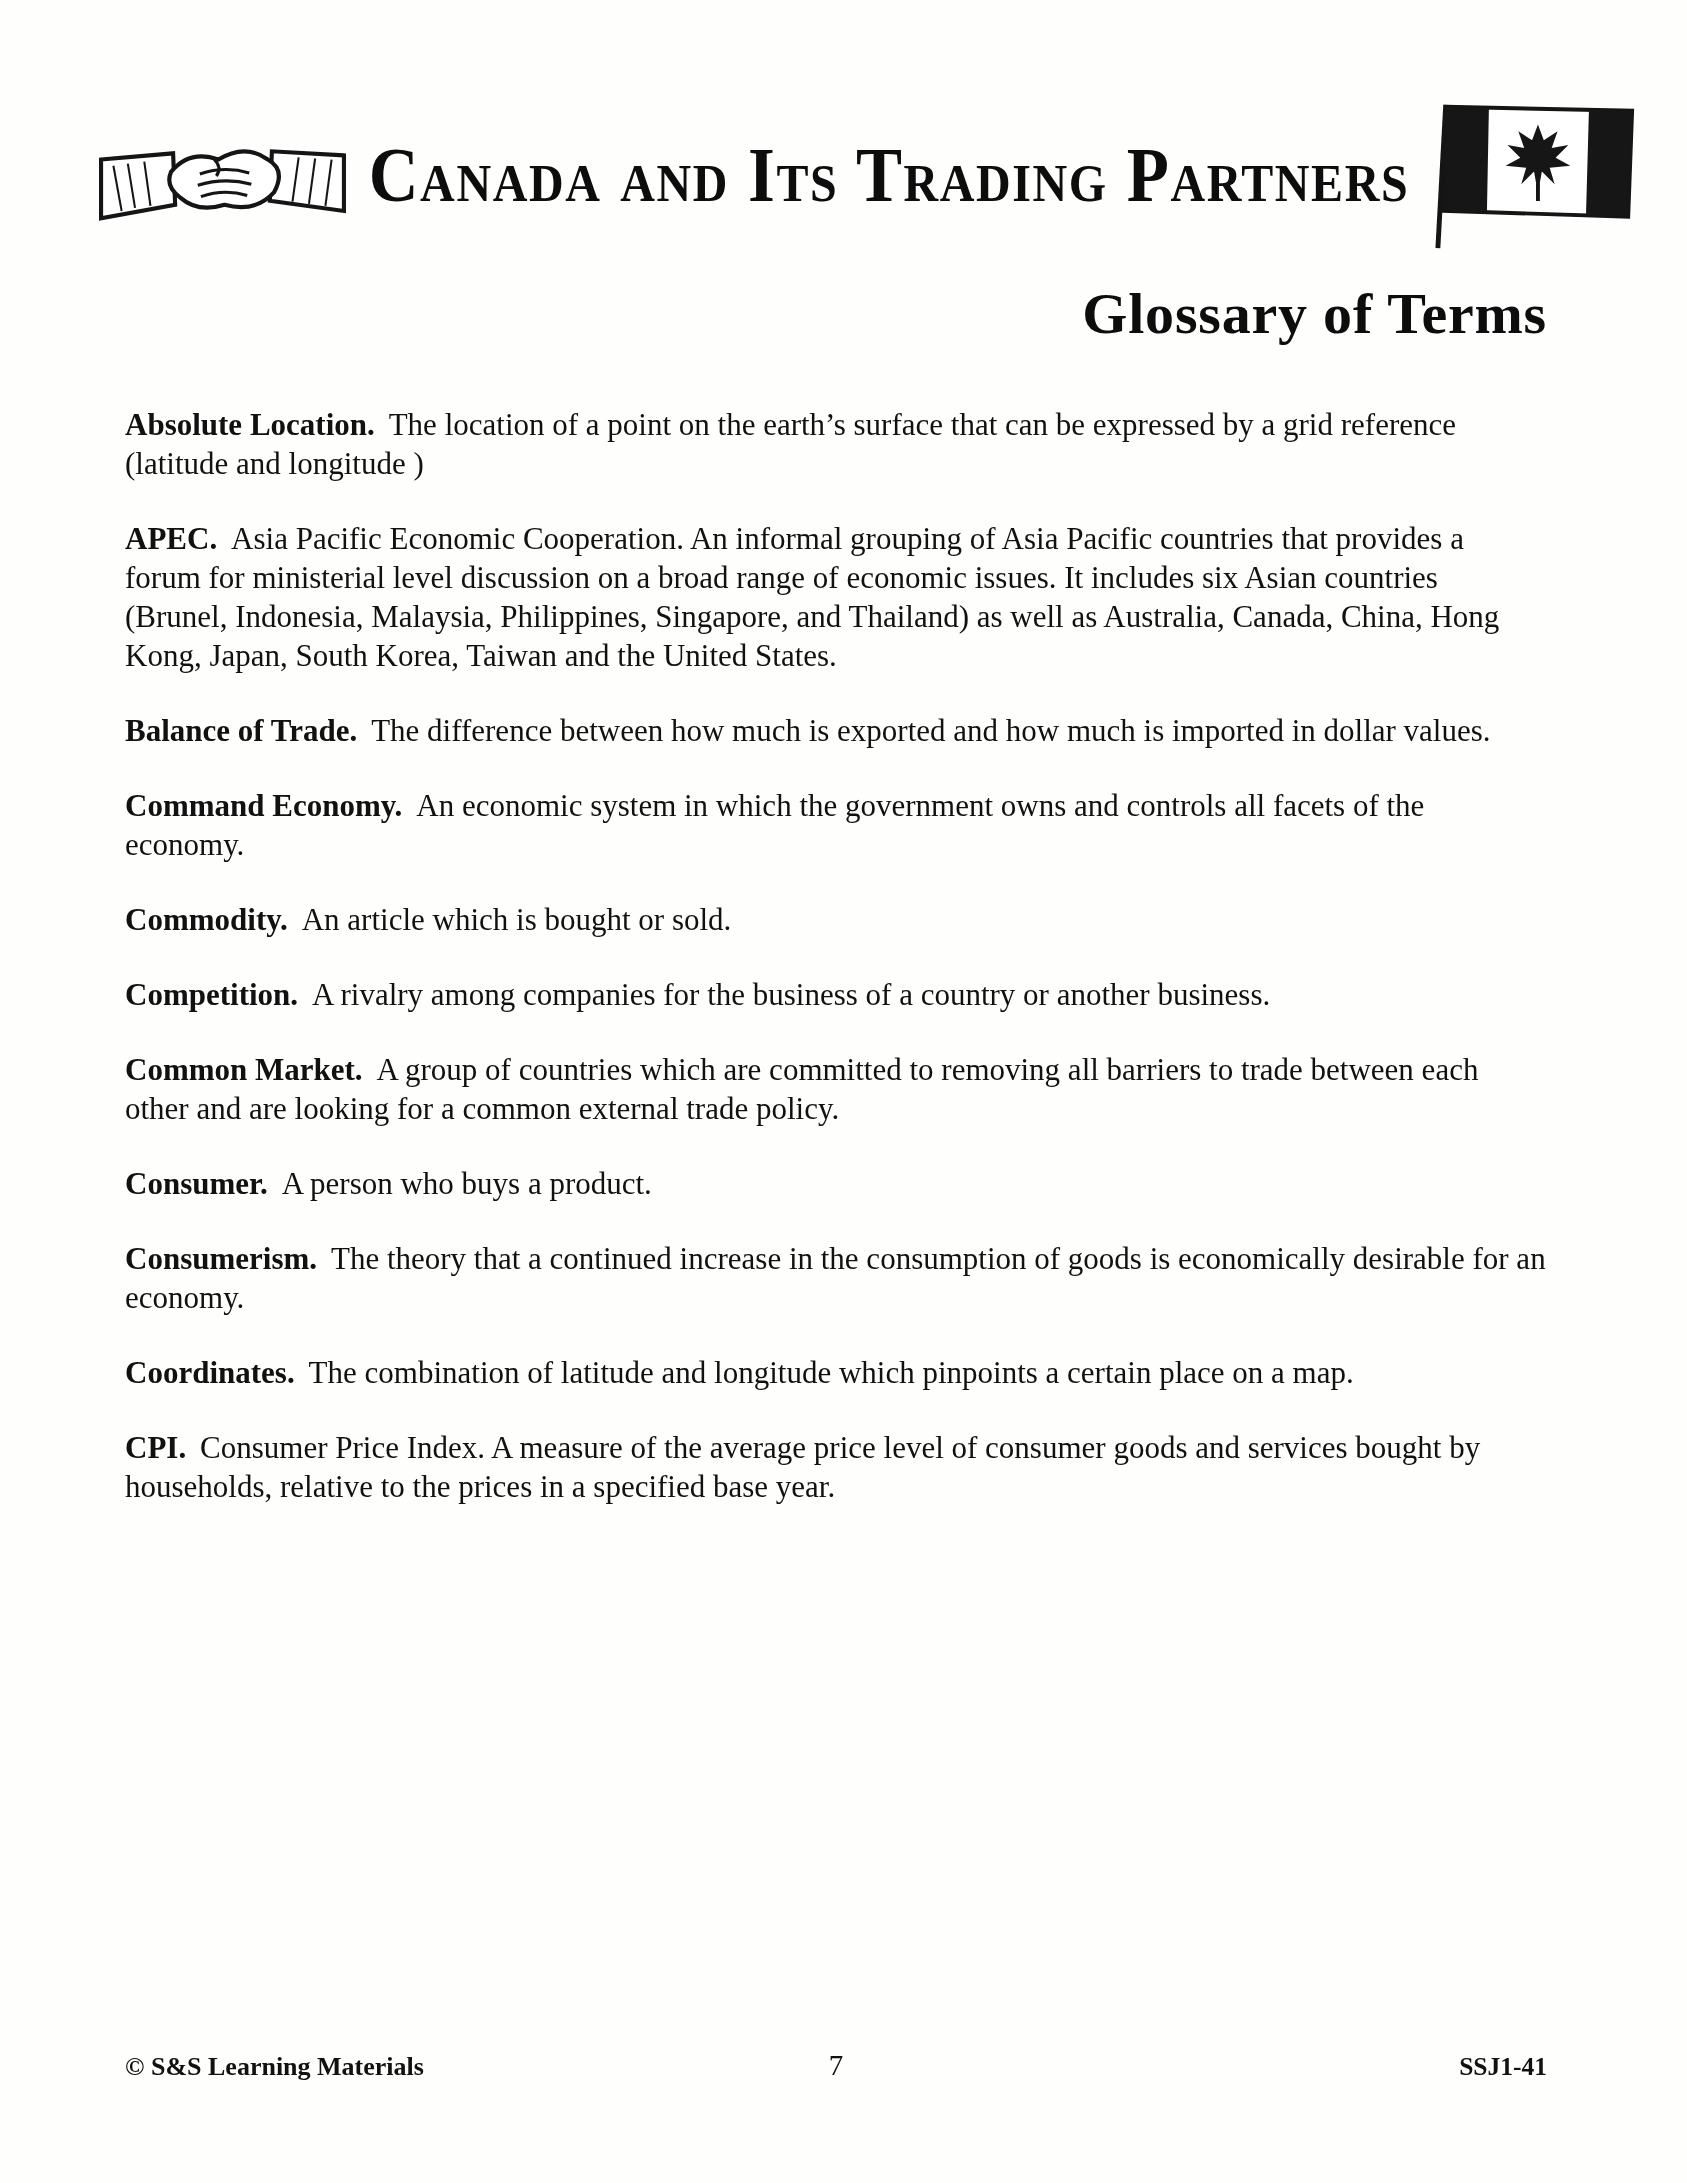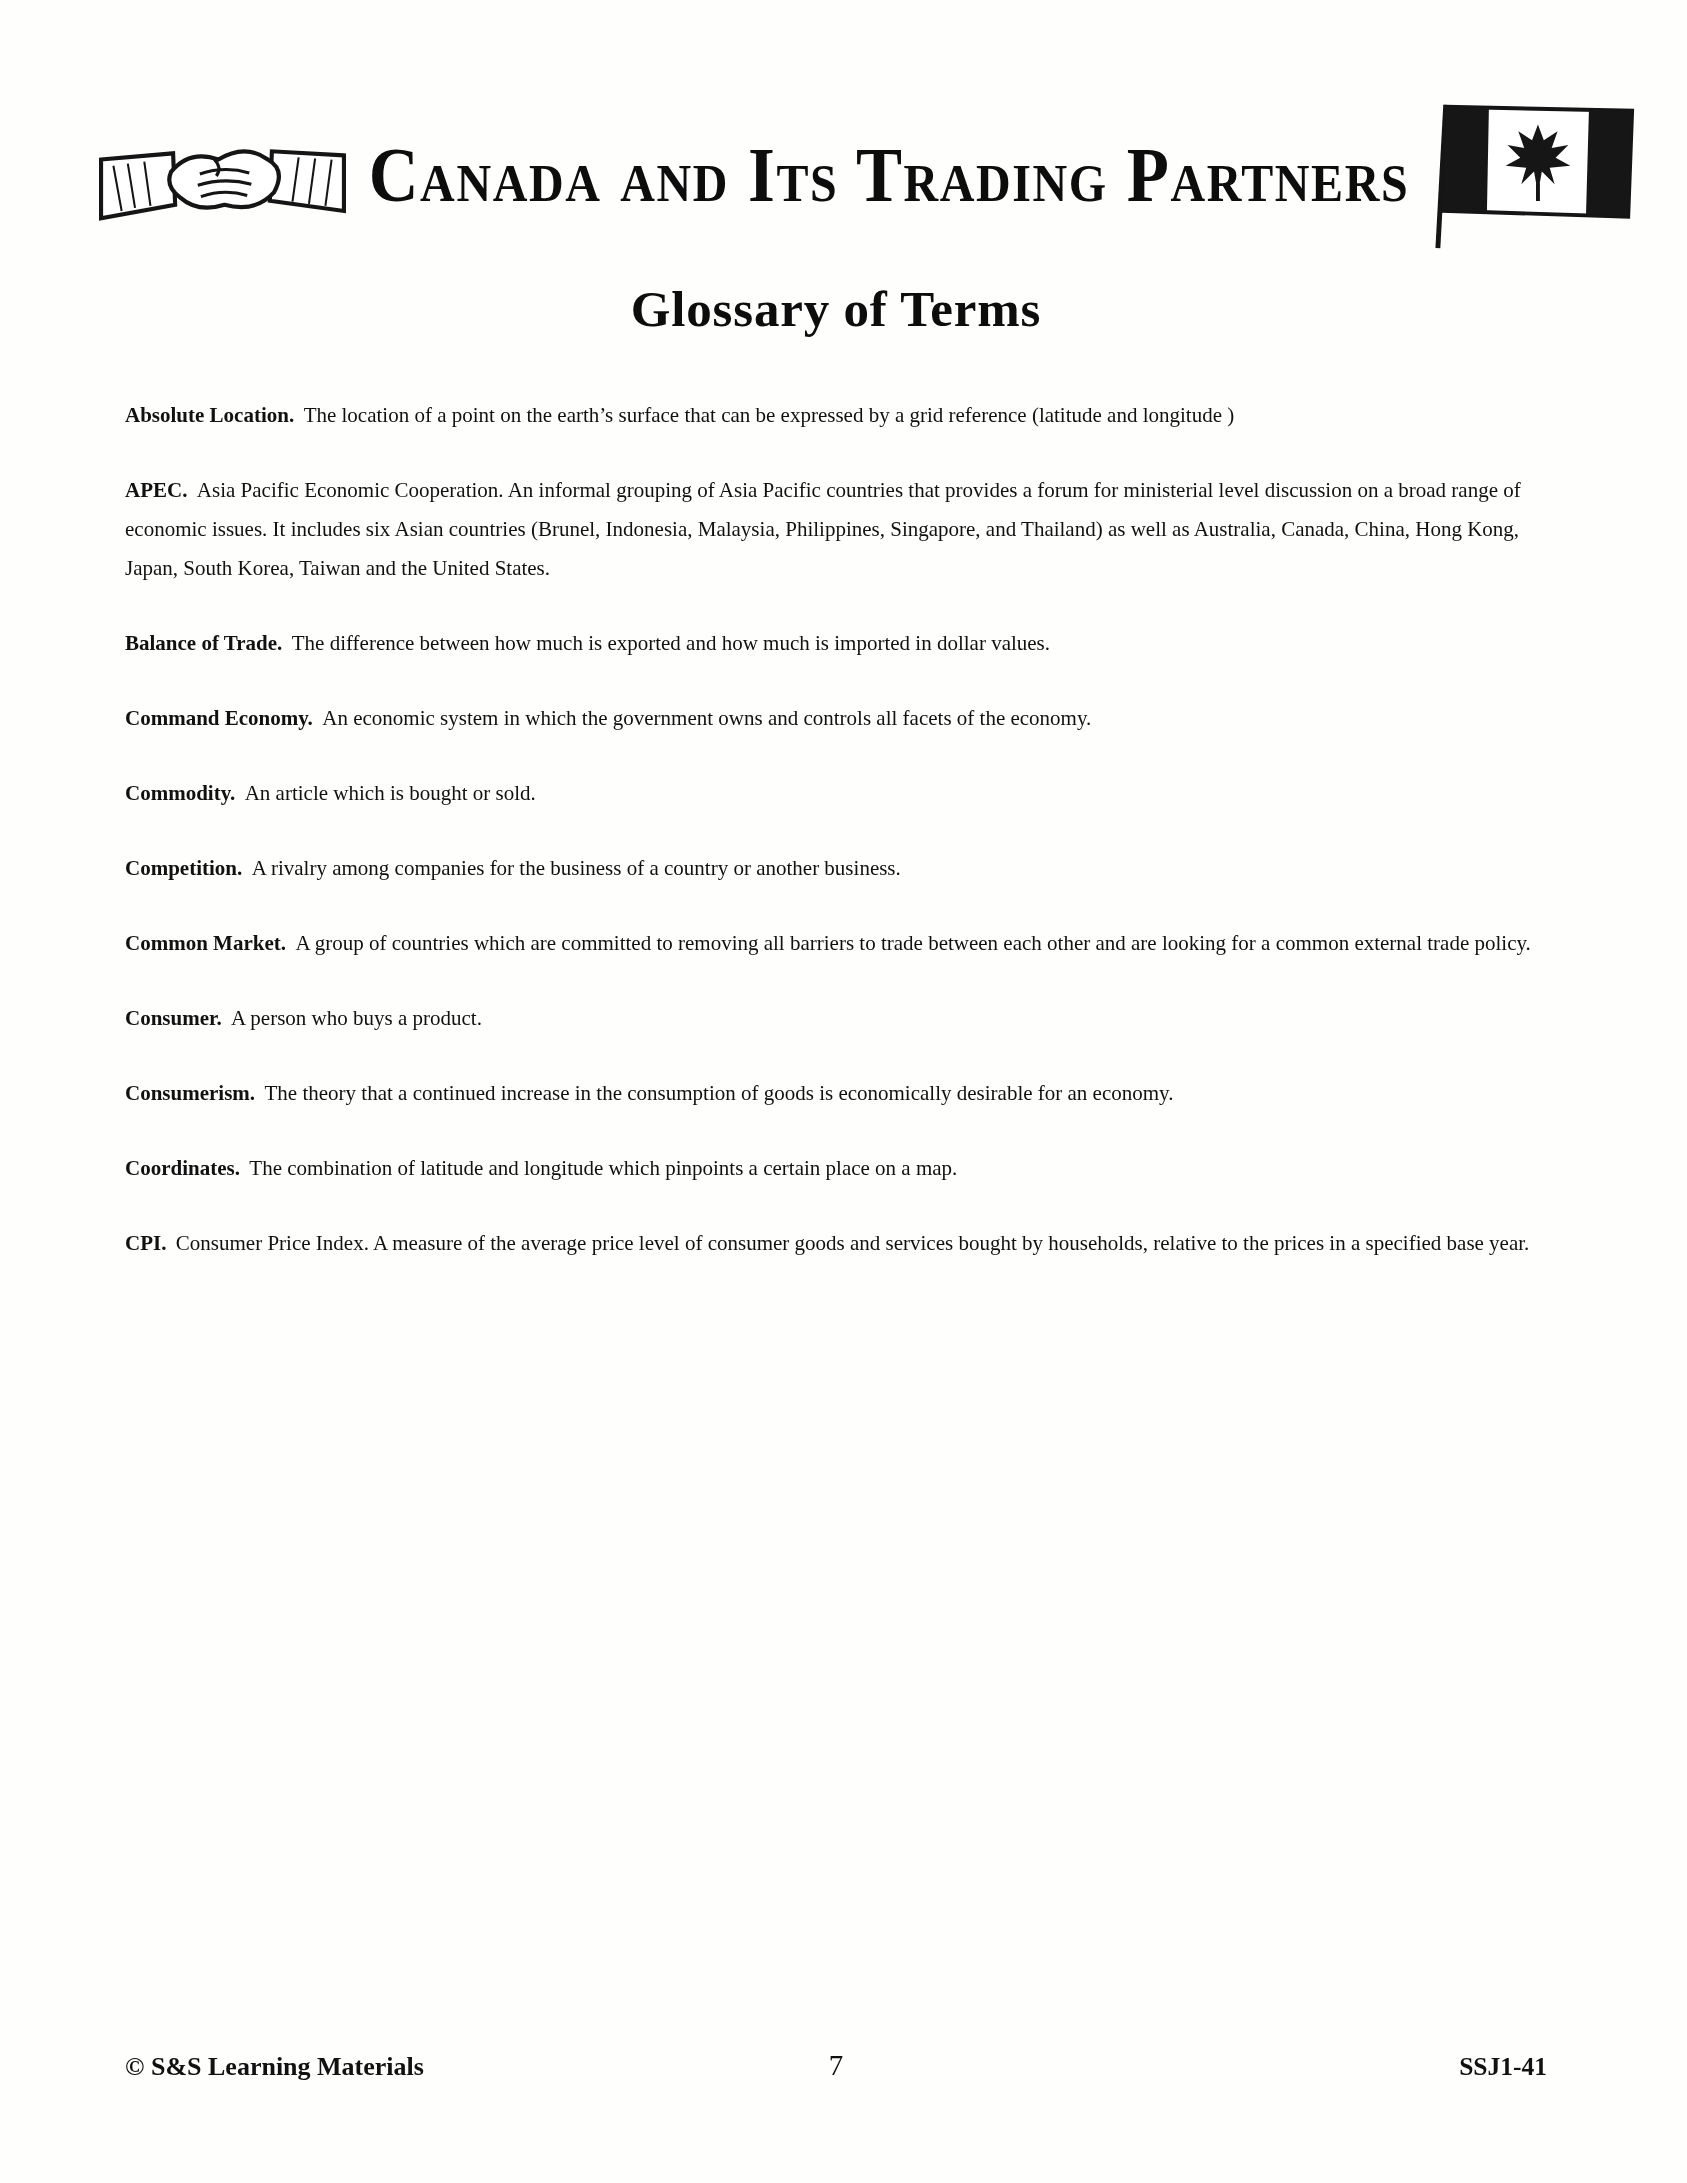--- a/index.html
+++ b/index.html
@@ -48,30 +48,30 @@
     font-weight: 700;
     font-size: 69px;
     letter-spacing: 1.6px;
     line-height: 1;
     white-space: nowrap;
     transform: scaleY(1.12);
     color: #0d0d0d;
   }
   
   .page-heading {
-    text-align: center;
-    font-size: 51px;
+    text-align: right;
+    font-size: 58px;
     font-weight: 700;
     margin: 21.4px 0 58px 0;
     letter-spacing: 0.8px;
     color: #0d0d0d;
   }
   
   .glossary p.entry {
-    font-size: 21px;
+    font-size: 31px;
     line-height: 39px;
     margin: 0 0 36px 0;
     text-align: left;
   }
   .glossary .term {
     font-weight: 700;
     margin-right: 0.45em;
   }
   
   .footer {

